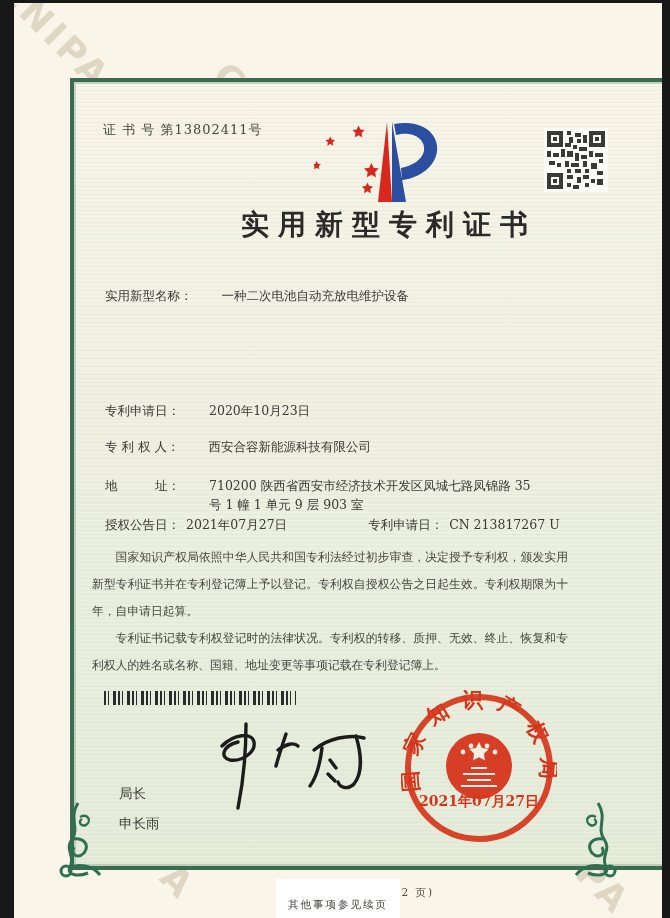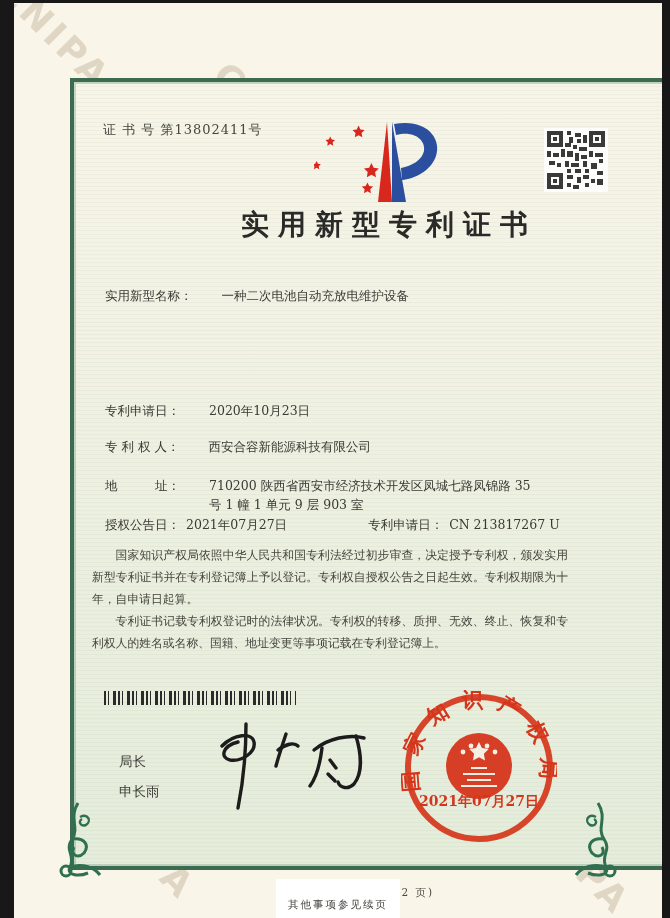--- a/index.html
+++ b/index.html
@@ -42,29 +42,29 @@
     position:absolute;left:31px;right:28px;font-size:12.5px;color:#3a3a35;
     line-height:19px;display:flex;gap:23px;
   }
   .field .lbl{flex:0 0 auto;white-space:pre;}
   .field .val{margin-left:6px;white-space:pre-wrap;}
   .grant-row{display:flex;justify-content:flex-start;}
   .grant-row .pair{display:flex;}
   .grant-row .pair.second{margin-left:58px;}
   .legal{
     position:absolute;left:18px;width:476px;top:462px;
-    font-size:11.8px;line-height:22px;color:#45443e;text-align:justify;
+    font-size:11.8px;line-height:27px;color:#45443e;text-align:justify;
   }
   .legal p{margin:0;text-indent:2em;}
   .barcode{
     position:absolute;left:30px;top:609px;width:192px;height:14px;
     background:
       repeating-linear-gradient(90deg,#2b2b2b 0 2px,transparent 2px 4px,#2b2b2b 4px 5px,transparent 5px 9px,#2b2b2b 9px 12px,transparent 12px 14px);
   }
-  .director{position:absolute;left:45px;top:664px;font-size:13.5px;color:#3c3c38;line-height:30px;font-family:"DejaVu Sans","Liberation Sans",sans-serif;}
+  .director{position:absolute;left:45px;top:696px;font-size:13.5px;color:#3c3c38;line-height:30px;font-family:"DejaVu Sans","Liberation Sans",sans-serif;}
   .signature{position:absolute;left:120px;top:634px;}
   .seal{position:absolute;left:327px;top:608px;width:156px;height:156px;}
   .page-no{position:absolute;left:0;right:16px;top:760px;text-align:center;font-size:10.5px;color:#4a4a44;letter-spacing:2px;margin-top:44px;}
   .footer-note{
     position:absolute;left:50%;top:876px;transform:translateX(-50%);
     background:#ffffff;padding:19px 12px;font-size:10.5px;color:#3f3f3a;letter-spacing:2px;font-family:Liberation Serif, serif;
   }
   .corner{position:absolute;width:90px;height:90px;pointer-events:none;}
   .corner.bl{left:36px;top:790px;}
   .corner.br{left:522px;top:790px;transform:scaleX(-1);}

